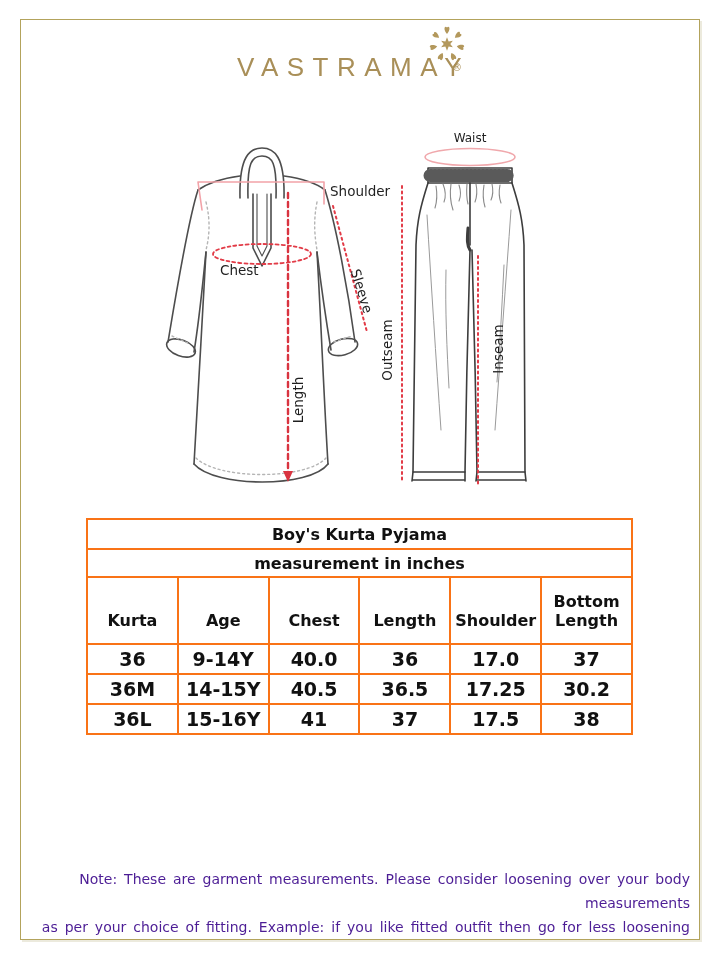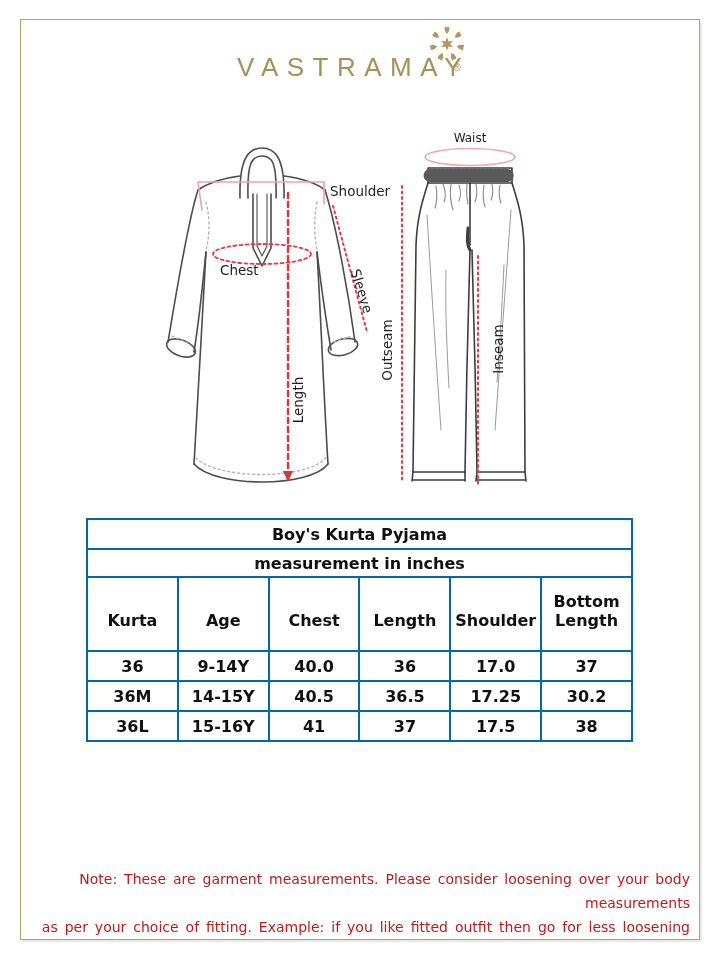--- a/index.html
+++ b/index.html
@@ -21,29 +21,29 @@
   .waist-l{left:436px;top:131px;width:68px;font-size:12px;}
   .shoulder-l{left:330px;top:183px;}
   .chest-l{left:220px;top:262px;}
   .sleeve-l{left:332px;top:283px;width:60px;}
   .length-l{left:268px;top:392px;width:60px;}
   .outseam-l{left:350px;top:342px;width:74px;}
   .inseam-l{left:468px;top:341px;width:60px;}
   
   table.size-table{position:absolute;left:86px;top:518px;width:547px;border-collapse:collapse;
         color:#111;table-layout:fixed;}
-  table.size-table td,table.size-table th{border:2px solid #0369a1;text-align:center;padding:0;}
+  table.size-table td,table.size-table th{border:2px solid #f97316;text-align:center;padding:0;}
   td.t-title{font-size:16px;font-weight:bold;height:28px;}
   td.t-sub{font-size:16px;font-weight:bold;height:26px;}
   tr.head th{font-size:16px;font-weight:bold;height:52px;vertical-align:bottom;
-        padding-bottom:20px;line-height:1.2;width:16.66%;}
-  tr.data td{font-size:16px;font-weight:bold;height:28px;}
+        padding-bottom:13px;line-height:1.2;width:16.66%;}
+  tr.data td{font-size:19px;font-weight:bold;height:28px;}
   
   .note{position:absolute;left:36px;right:30px;top:867px;text-align:right;font-size:14px;
-        color:#b91c1c;line-height:24px;word-spacing:2.5px;}
+        color:#4c1d95;line-height:24px;word-spacing:2.5px;}
 </style>
 </head>
 <body>
 
 <div class="page">
   <div class="gold-frame"></div>
 
   <span class="logo-text">VASTRAMAY</span>
   <svg class="emblem" viewBox="0 0 48 48">
     <g fill="#b3985c">

